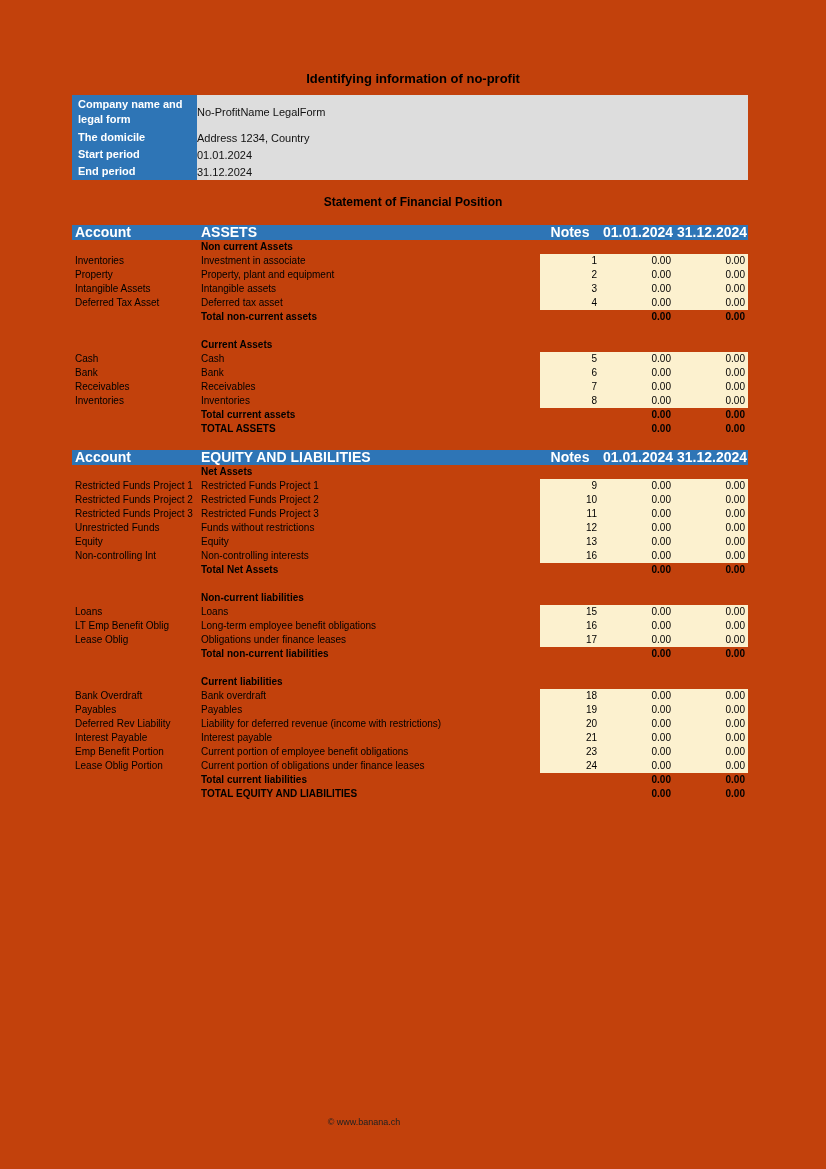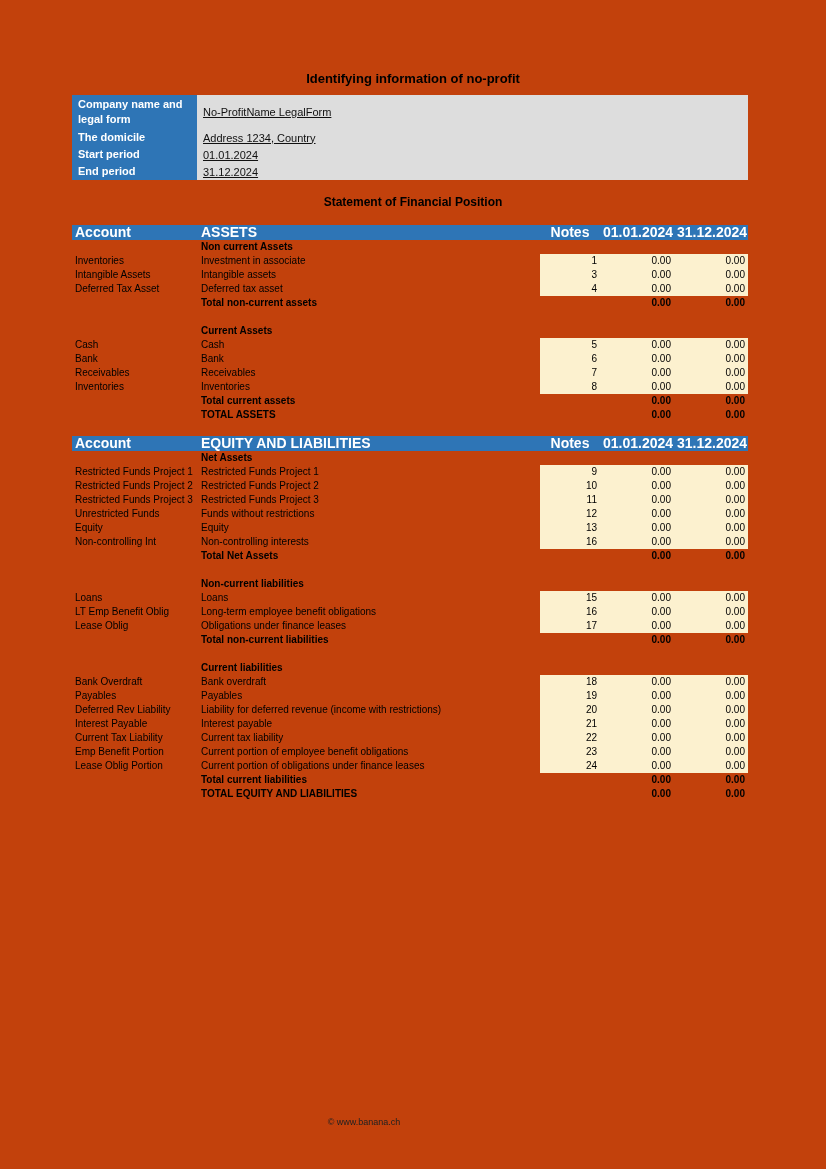--- a/index.html
+++ b/index.html
@@ -16,21 +16,21 @@
   .section-title{margin-top:14px;text-align:center;font-weight:700;font-size:12px;line-height:16px;}
 
   table{border-collapse:collapse;border-spacing:0;}
 
   
   .info-table{margin:8px 0 0 72px;width:676px;font-size:11px;table-layout:fixed;}
   .info-table tr{height:17px;}
   .info-table tr:first-child{height:34px;}
   .info-table td{vertical-align:middle;}
   .info-label{background:var(--header-blue);color:#ffffff;font-weight:700;padding:1px 6px;line-height:15px;}
-  .info-value{background:var(--info-gray);color:#111111;padding:1px 6px;text-decoration:underline;}
+  .info-value{background:var(--info-gray);color:#111111;padding:1px 0;}
 
   
   .fin-table{margin-left:72px;width:676px;font-size:10px;table-layout:fixed;}
   .fin-table.assets{margin-top:15px;}
   .fin-table.liabilities{margin-top:14px;}
   .fin-table th{background:var(--header-blue);color:#ffffff;font-weight:700;height:15px;
     padding:0 3px;text-align:left;font-size:14px;line-height:15px;white-space:nowrap;overflow:hidden;}
   .fin-table th.h-notes{text-align:center;}
   .fin-table th.c-v1,.fin-table th.c-v2{text-align:right;padding-right:4px;}
   .fin-table td{height:14px;line-height:14px;padding:0 3px;white-space:nowrap;overflow:hidden;}
@@ -101,20 +101,27 @@
           <td class="c-v2"></td>
         </tr>
         <tr class="row-detail">
           <td class="c-account">Inventories</td>
           <td class="c-desc">Investment in associate</td>
           <td class="c-notes">1</td>
           <td class="c-v1">0.00</td>
           <td class="c-v2">0.00</td>
         </tr>
         <tr class="row-detail">
+          <td class="c-account">Property</td>
+          <td class="c-desc">Property, plant and equipment</td>
+          <td class="c-notes">2</td>
+          <td class="c-v1">0.00</td>
+          <td class="c-v2">0.00</td>
+        </tr>
+        <tr class="row-detail">
           <td class="c-account">Intangible Assets</td>
           <td class="c-desc">Intangible assets</td>
           <td class="c-notes">3</td>
           <td class="c-v1">0.00</td>
           <td class="c-v2">0.00</td>
         </tr>
         <tr class="row-detail">
           <td class="c-account">Deferred Tax Asset</td>
           <td class="c-desc">Deferred tax asset</td>
           <td class="c-notes">4</td>
@@ -339,27 +346,20 @@
           <td class="c-v2">0.00</td>
         </tr>
         <tr class="row-detail">
           <td class="c-account">Interest Payable</td>
           <td class="c-desc">Interest payable</td>
           <td class="c-notes">21</td>
           <td class="c-v1">0.00</td>
           <td class="c-v2">0.00</td>
         </tr>
         <tr class="row-detail">
-          <td class="c-account">Current Tax Liability</td>
-          <td class="c-desc">Current tax liability</td>
-          <td class="c-notes">22</td>
-          <td class="c-v1">0.00</td>
-          <td class="c-v2">0.00</td>
-        </tr>
-        <tr class="row-detail">
           <td class="c-account">Emp Benefit Portion</td>
           <td class="c-desc">Current portion of employee benefit obligations</td>
           <td class="c-notes">23</td>
           <td class="c-v1">0.00</td>
           <td class="c-v2">0.00</td>
         </tr>
         <tr class="row-detail">
           <td class="c-account">Lease Oblig Portion</td>
           <td class="c-desc">Current portion of obligations under finance leases</td>
           <td class="c-notes">24</td>

